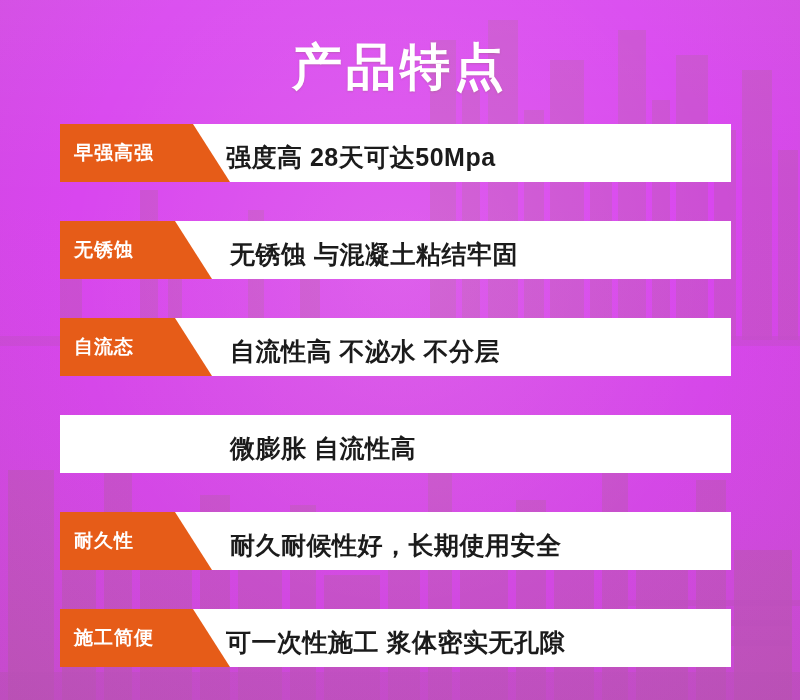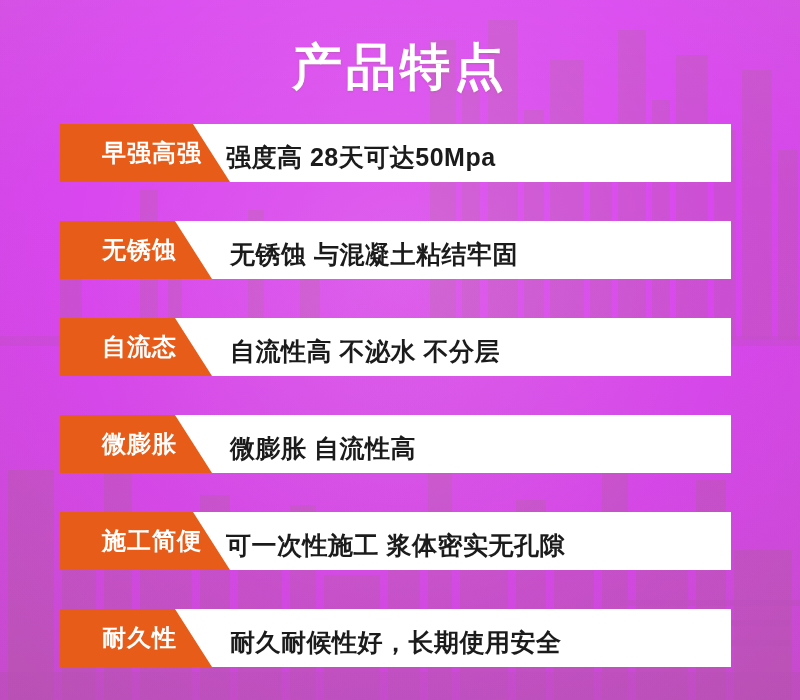--- a/index.html
+++ b/index.html
@@ -104,26 +104,25 @@
     background: #e65c18;
     clip-path: polygon(0 0, calc(100% - 37px) 0, 100% 100%, 0 100%);
     display: flex;
     align-items: center;
     box-sizing: border-box;
     padding-left: 14px;
     padding-right: 44px;
   }
   .tag-label {
     color: #ffffff;
-    font-size: 24px;
+    font-size: 19px;
     line-height: 30px;
     font-weight: bold;
     letter-spacing: 1px;
     white-space: nowrap;
-    margin-left: 28px;
   }
 
   
   .desc {
     position: absolute;
     top: 0;
     height: 66px;
     display: flex;
     align-items: center;
     color: #1b1b1b;
@@ -220,36 +219,33 @@
     <div class="feature-row" data-cols="3">
       <div class="banner"></div>
       <div class="tag">
         <span class="tag-label">自流态</span>
       </div>
       <div class="desc">自流性高  不泌水  不分层</div>
     </div>
 
     <div class="feature-row" data-cols="3">
       <div class="banner"></div>
-      <div class="tag">
-        <span class="tag-label">微膨胀</span>
-      </div>
       <div class="desc">微膨胀  自流性高</div>
     </div>
 
+    <div class="feature-row" data-cols="3">
+      <div class="banner"></div>
+      <div class="tag">
+        <span class="tag-label">耐久性</span>
+      </div>
+      <div class="desc">耐久耐候性好，长期使用安全</div>
+    </div>
+
     <div class="feature-row" data-cols="4">
       <div class="banner"></div>
       <div class="tag">
         <span class="tag-label">施工简便</span>
       </div>
       <div class="desc">可一次性施工  浆体密实无孔隙</div>
-    </div>
-
-    <div class="feature-row" data-cols="3">
-      <div class="banner"></div>
-      <div class="tag">
-        <span class="tag-label">耐久性</span>
-      </div>
-      <div class="desc">耐久耐候性好，长期使用安全</div>
     </div>
 
   </div>
 </div>
 
 </body></html>

